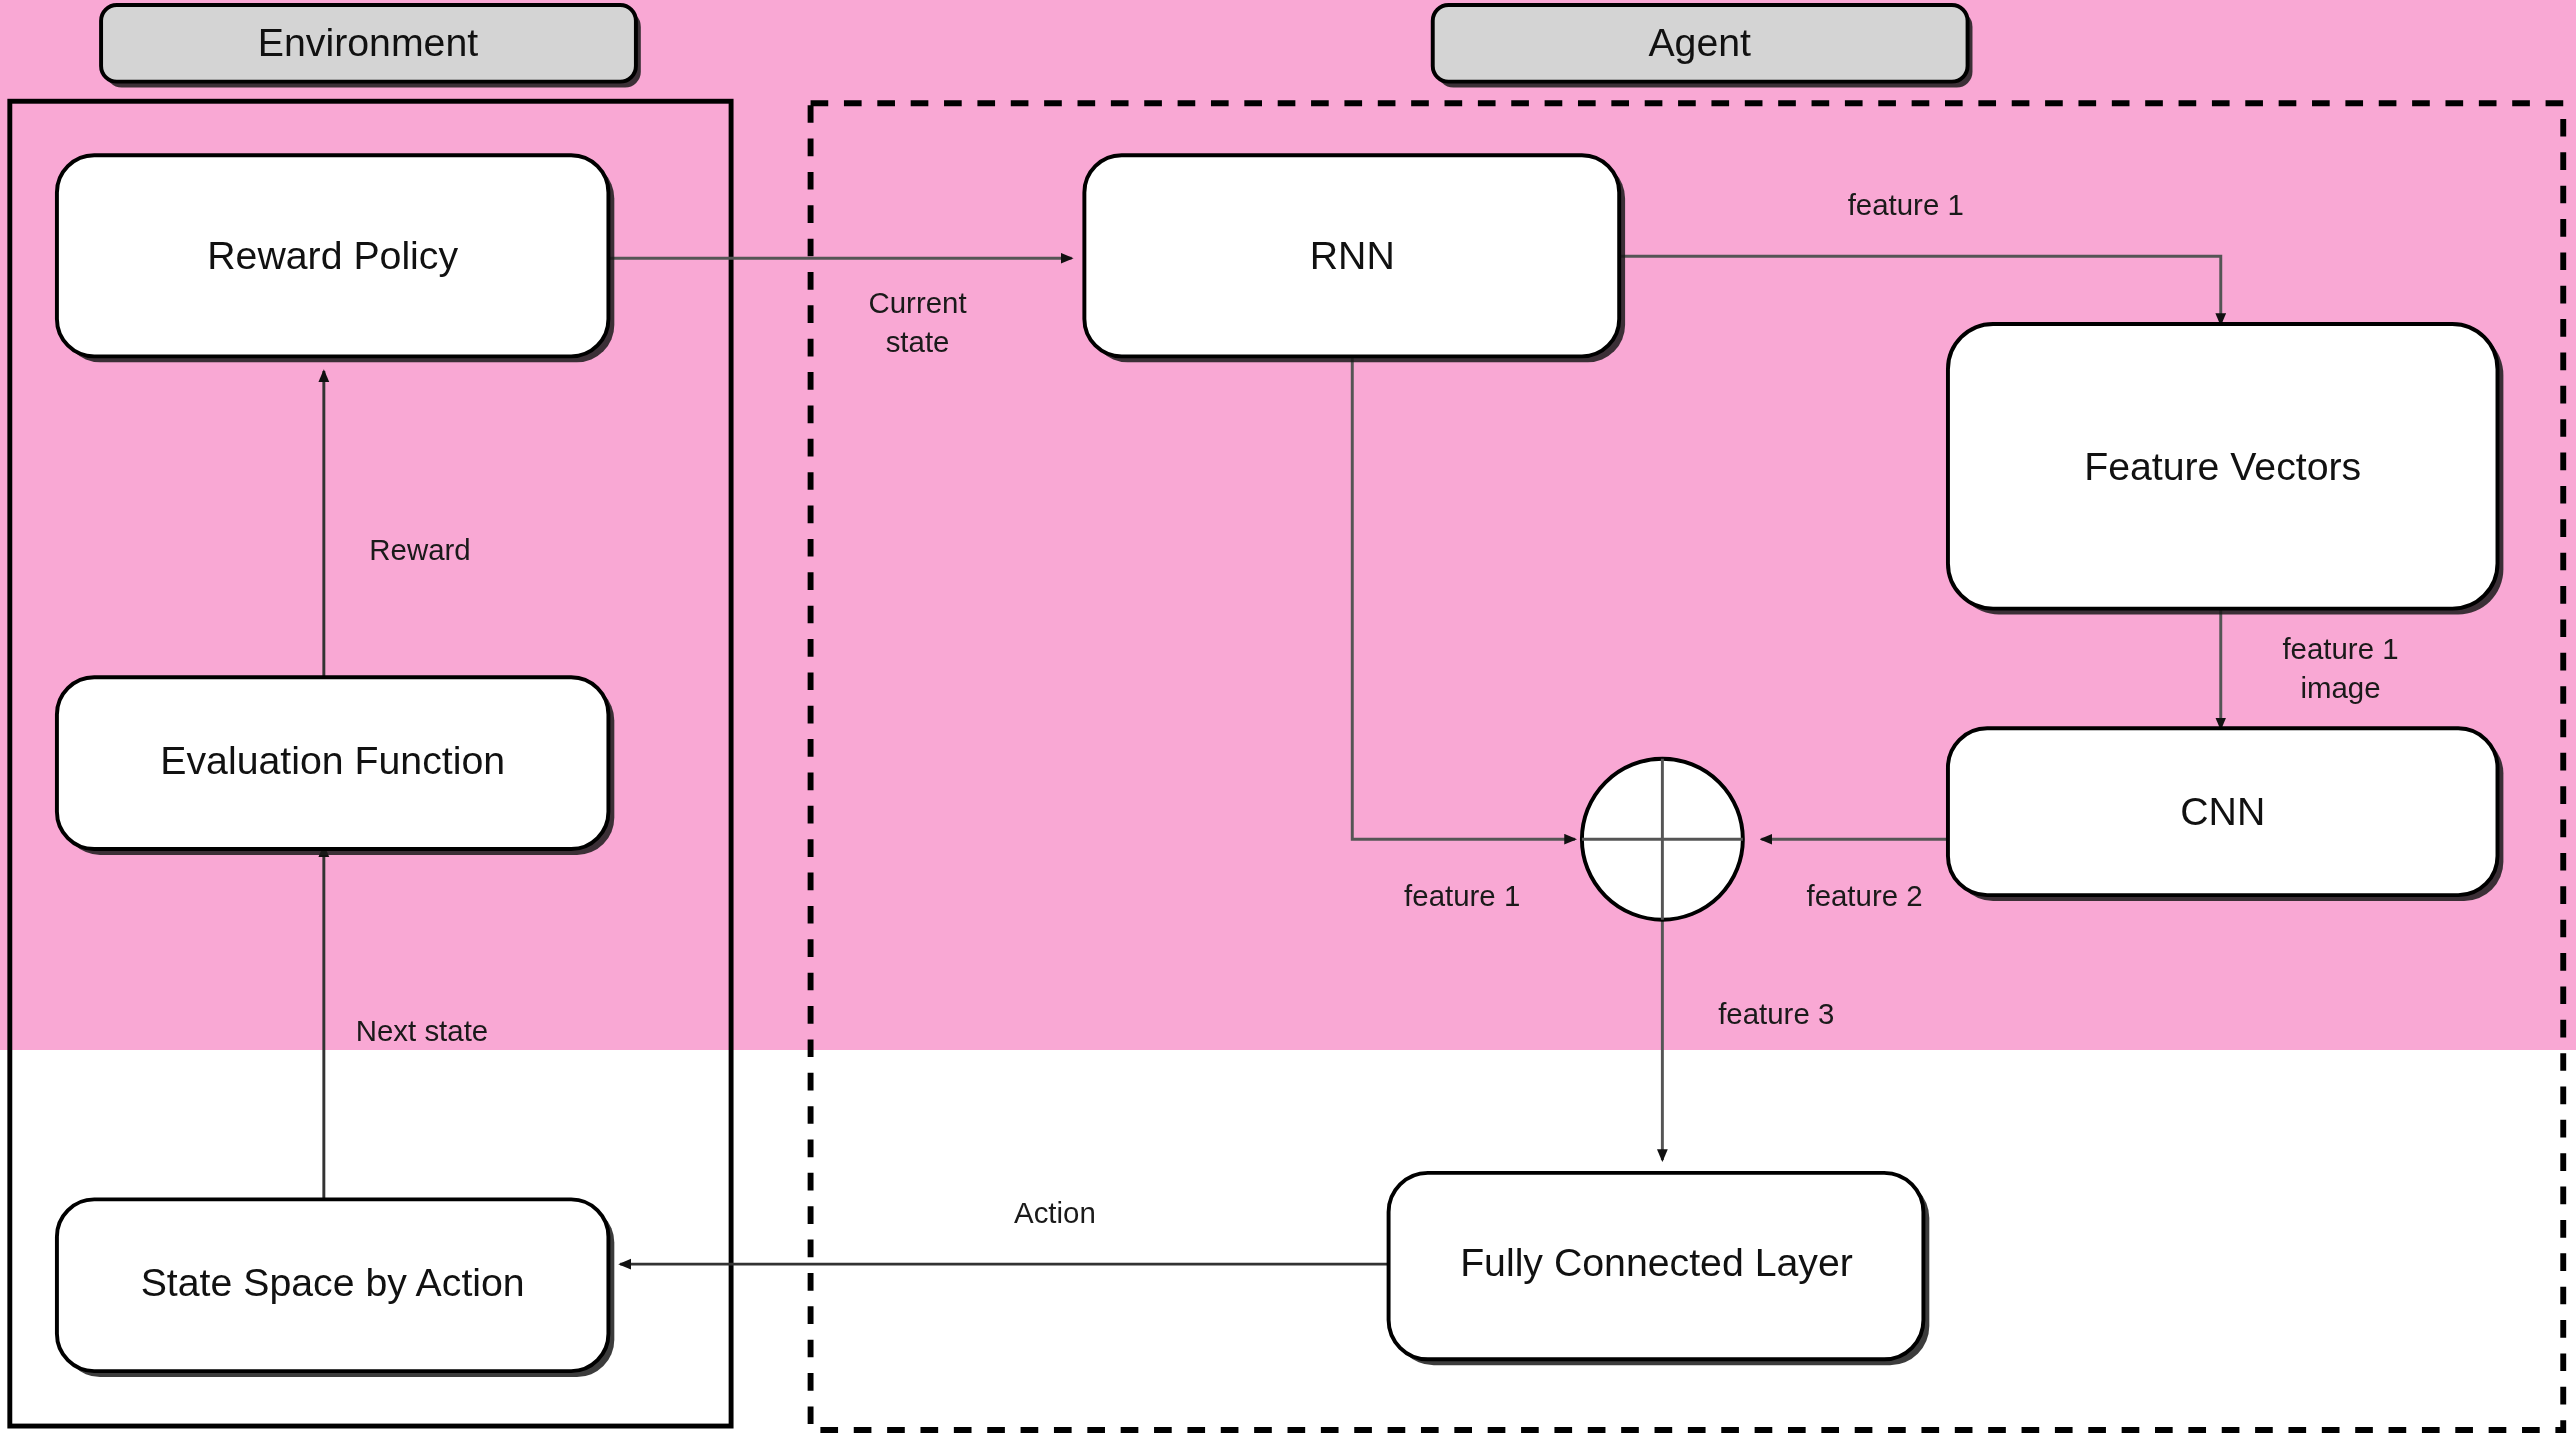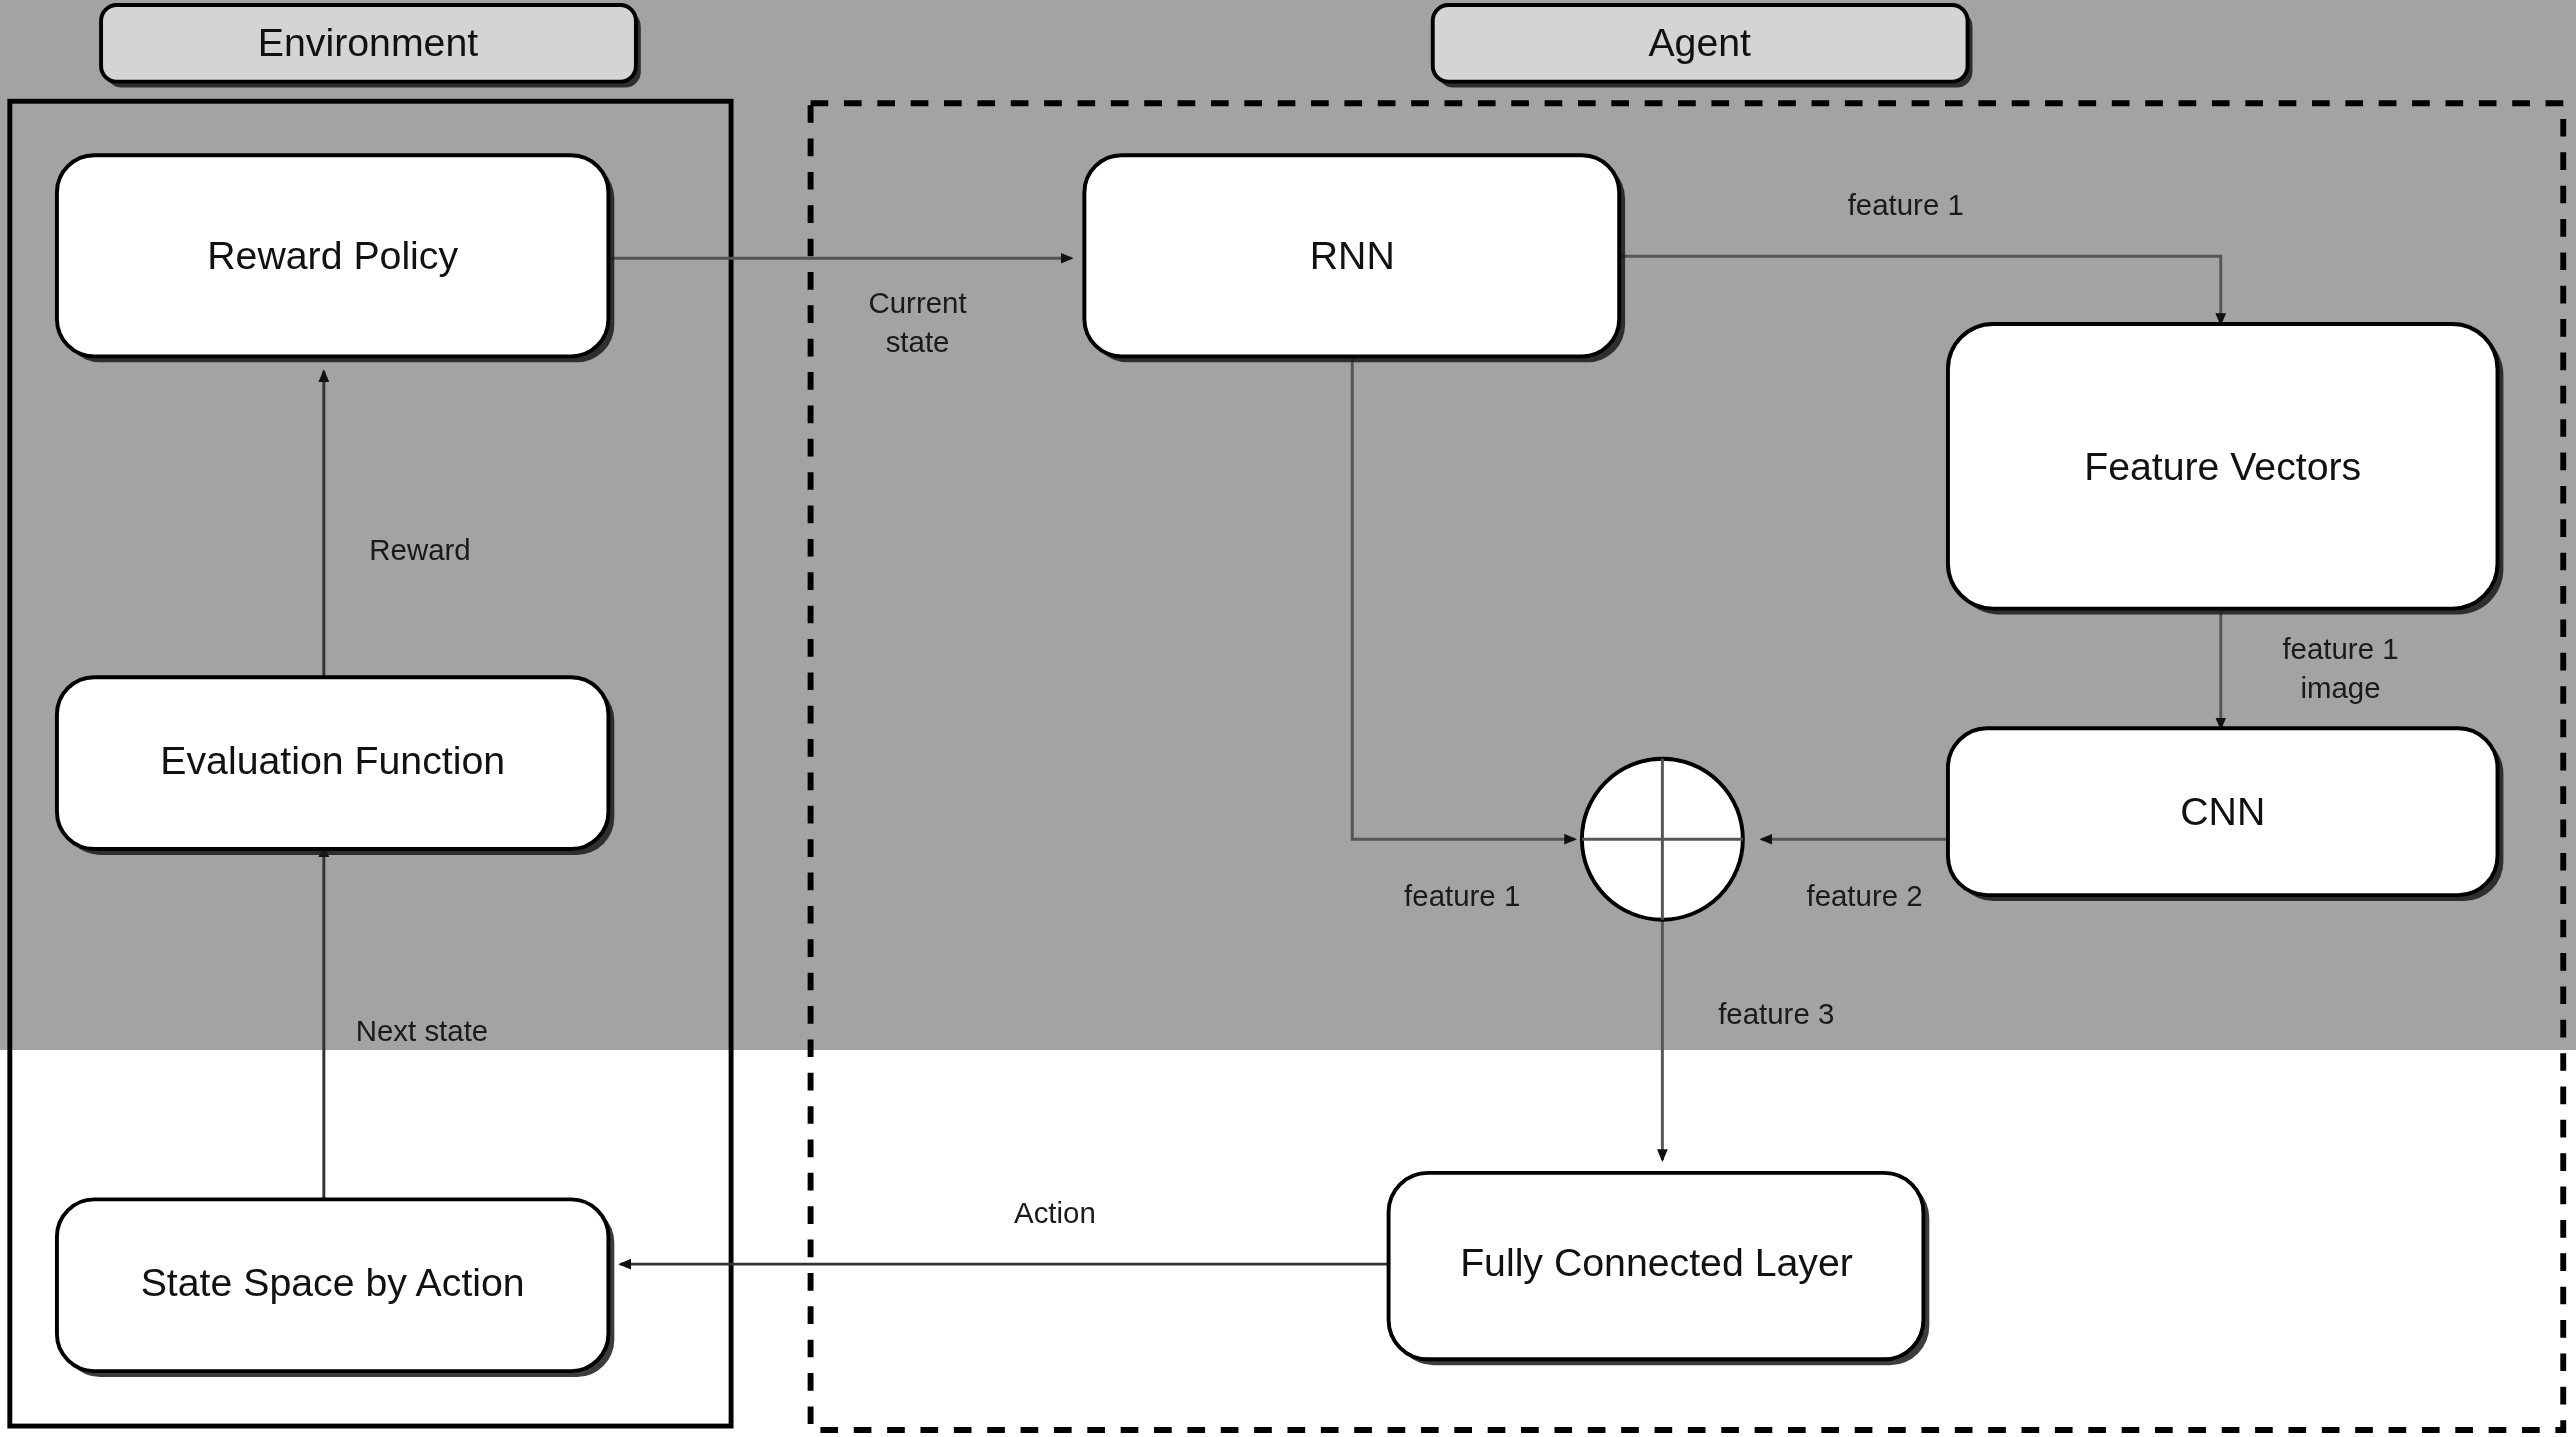--- a/index.html
+++ b/index.html
@@ -11,21 +11,21 @@
   body {
     width: 2576px;
     height: 1438px;
     font-family: "Liberation Sans", sans-serif;
     overflow: hidden;
   }
   #diagram-root {
     position: relative;
     width: 2576px;
     height: 1050px;
-    background: #a3a3a3;
+    background: #f9a8d4;
   }
   svg#diagram-svg {
     position: absolute;
     top: 0;
     left: 0;
     width: 2576px;
     height: 1438px;
     display: block;
   }
   .node-rect {

